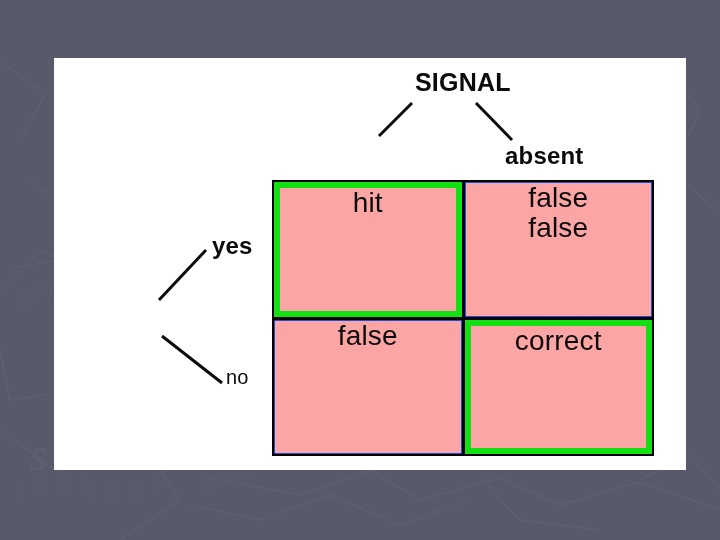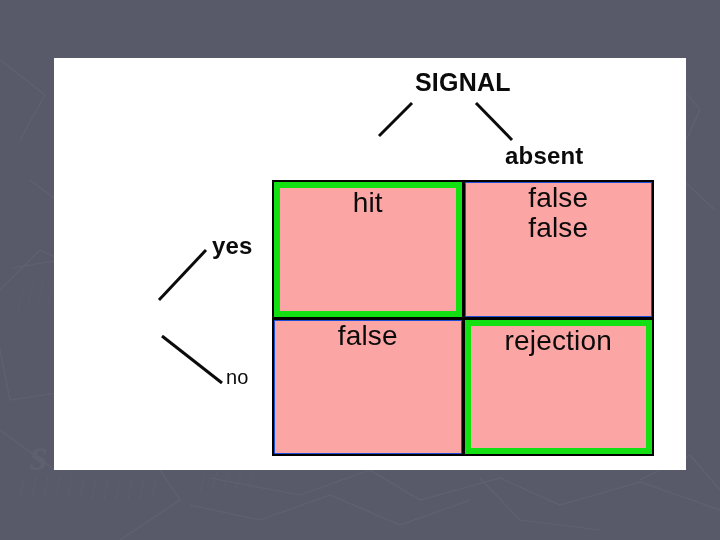--- a/index.html
+++ b/index.html
@@ -194,19 +194,19 @@
       </div>
 
       <div class="cell red">
         <div class="cell-label">
           <span class="ln">false</span>
         </div>
       </div>
 
       <div class="cell green">
         <div class="cell-label">
-          <span class="ln">rejection</span>
+          <span class="ln">correct</span>
         </div>
       </div>
 
     </div>
   </div>
 </div>
 
 </body></html>

